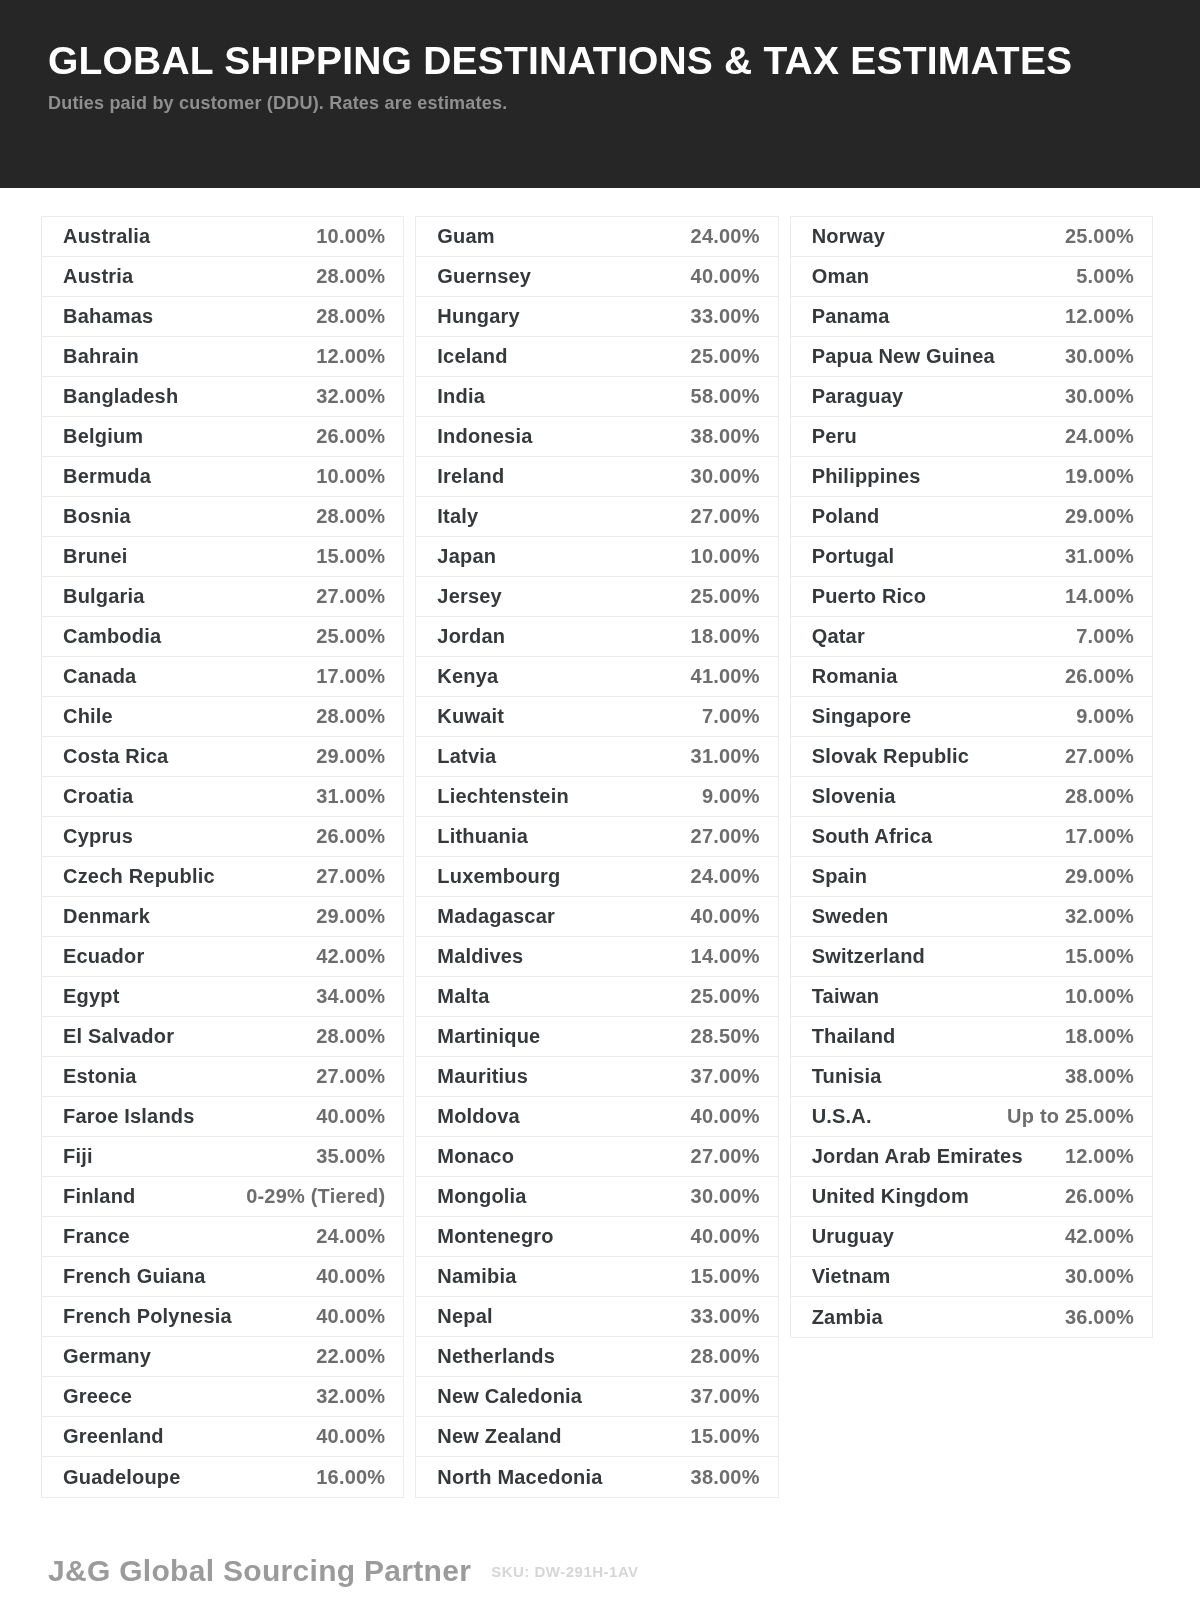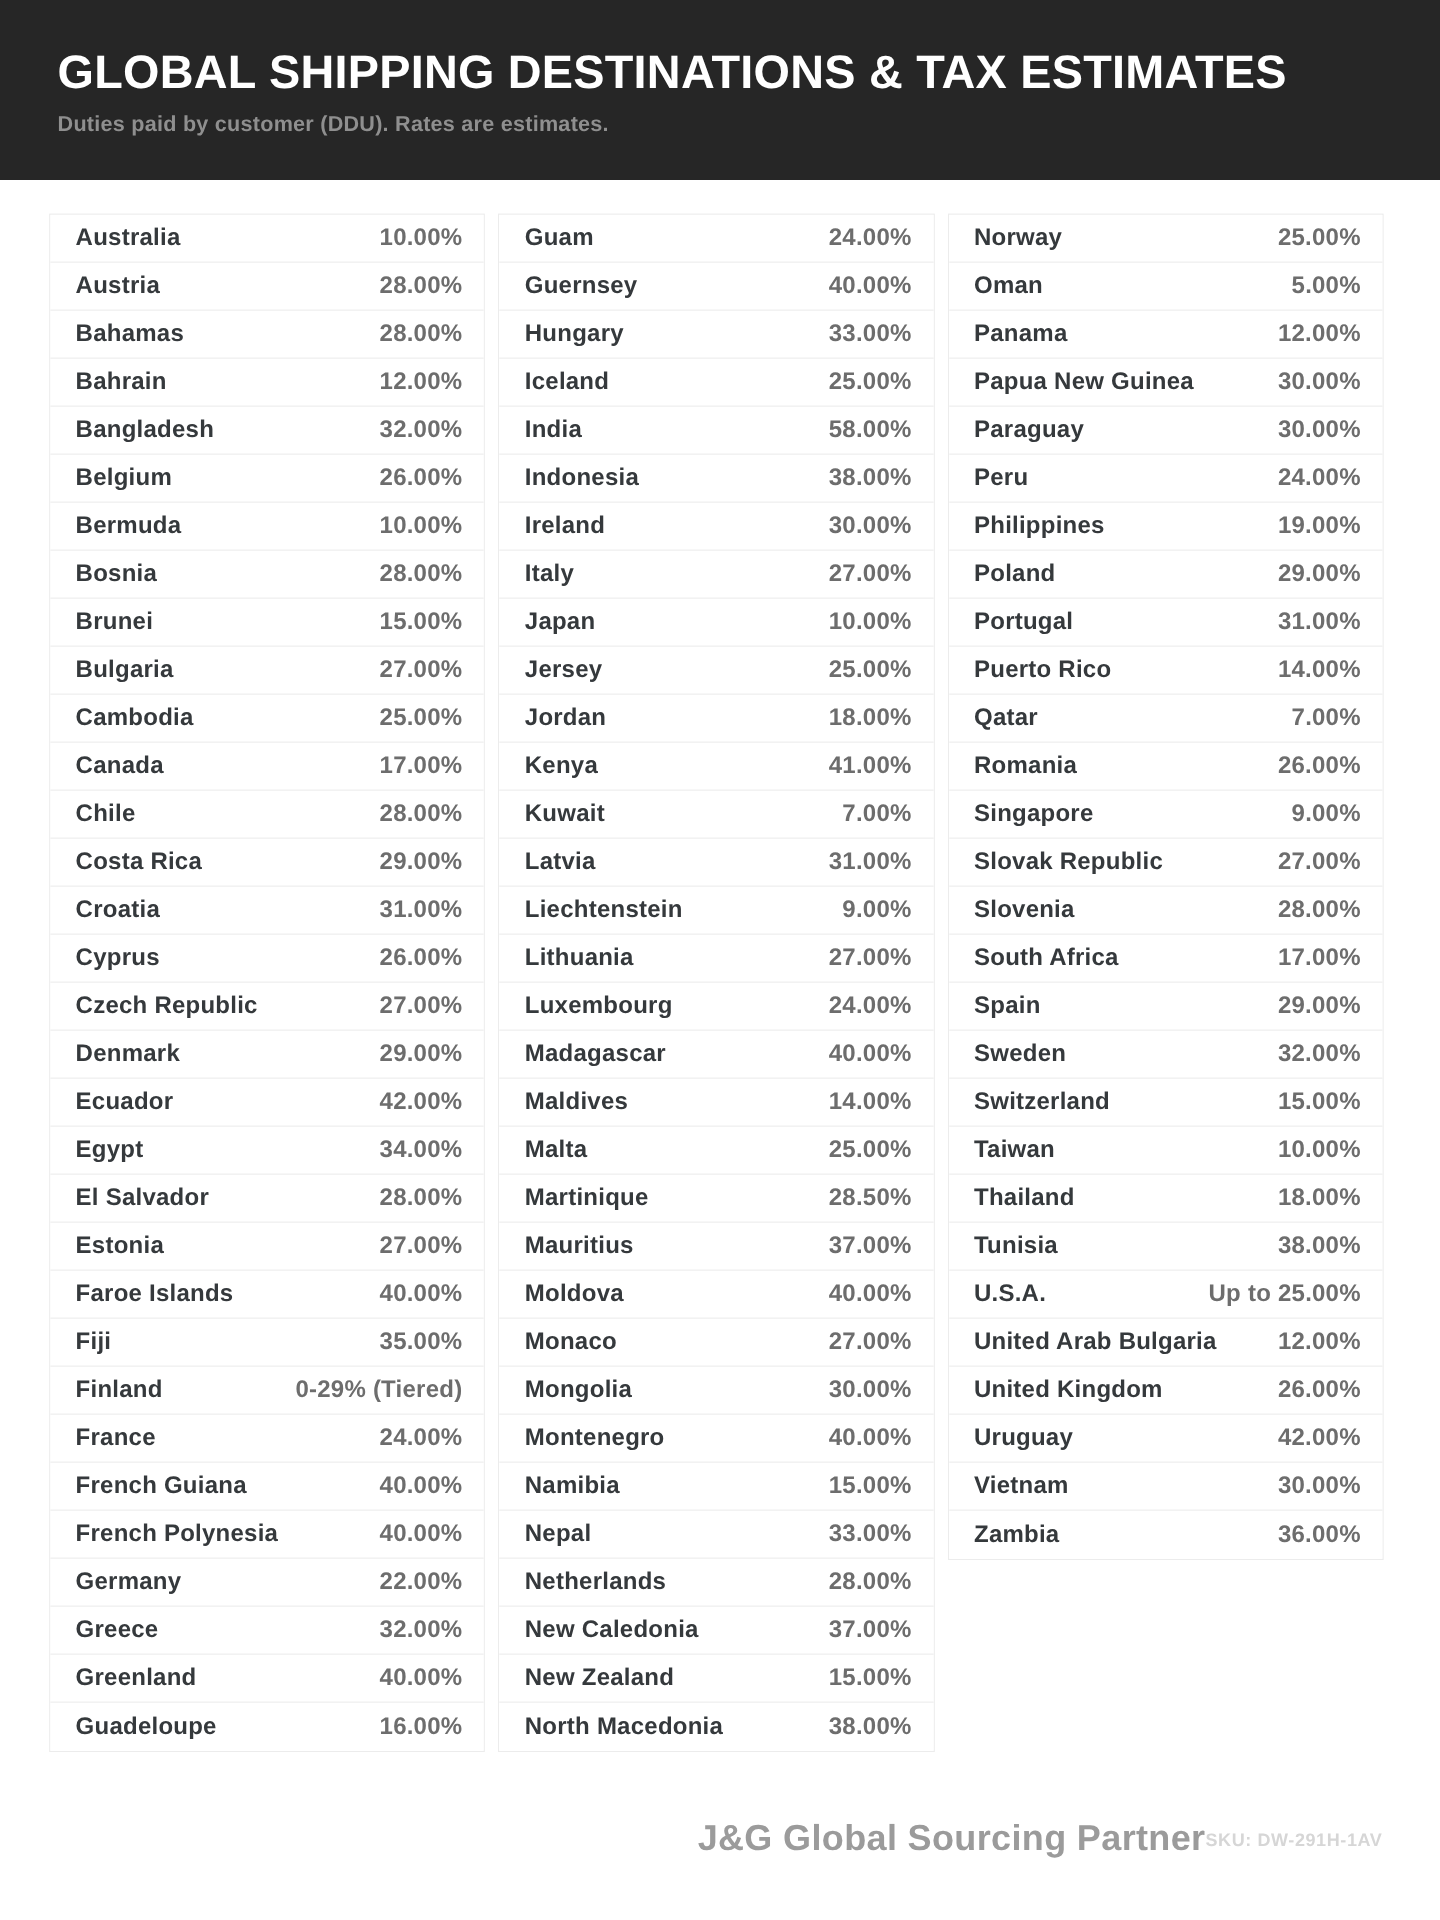--- a/index.html
+++ b/index.html
@@ -10,21 +10,21 @@
   }
   body {
     width: 1200px;
     height: 1600px;
     position: relative;
     overflow: hidden;
   }
   
   .header {
     box-sizing: border-box;
-    height: 150px;
+    height: 188px;
     background: #262626;
     padding: 38px 48px 0 48px;
   }
   .header .title {
     margin: 0;
     color: #ffffff;
     font-size: 39px;
     line-height: 46px;
     font-weight: bold;
     letter-spacing: 0.2px;
@@ -73,23 +73,24 @@
     font-weight: bold;
     font-size: 20px;
     color: #6d6d6d;
     letter-spacing: 0.2px;
     white-space: nowrap;
     margin-left: 10px;
   }
   
   .footer {
     display: flex;
-    justify-content: flex-end;
+    justify-content: flex-start;
     align-items: center;
     margin: 56px 48px 0 48px;
+    gap: 20px;
   }
   .brand {
     font-size: 30px;
     font-weight: bold;
     color: #9b9b9b;
     letter-spacing: 0.3px;
   }
   .sku {
     font-size: 15px;
     font-weight: bold;
@@ -453,21 +454,21 @@
       </div>
       <div class="row">
         <span class="country">Tunisia</span>
         <span class="rate">38.00%</span>
       </div>
       <div class="row">
         <span class="country">U.S.A.</span>
         <span class="rate">Up to 25.00%</span>
       </div>
       <div class="row">
-        <span class="country">United Arab Bulgaria</span>
+        <span class="country">Jordan Arab Emirates</span>
         <span class="rate">12.00%</span>
       </div>
       <div class="row">
         <span class="country">United Kingdom</span>
         <span class="rate">26.00%</span>
       </div>
       <div class="row">
         <span class="country">Uruguay</span>
         <span class="rate">42.00%</span>
       </div>

